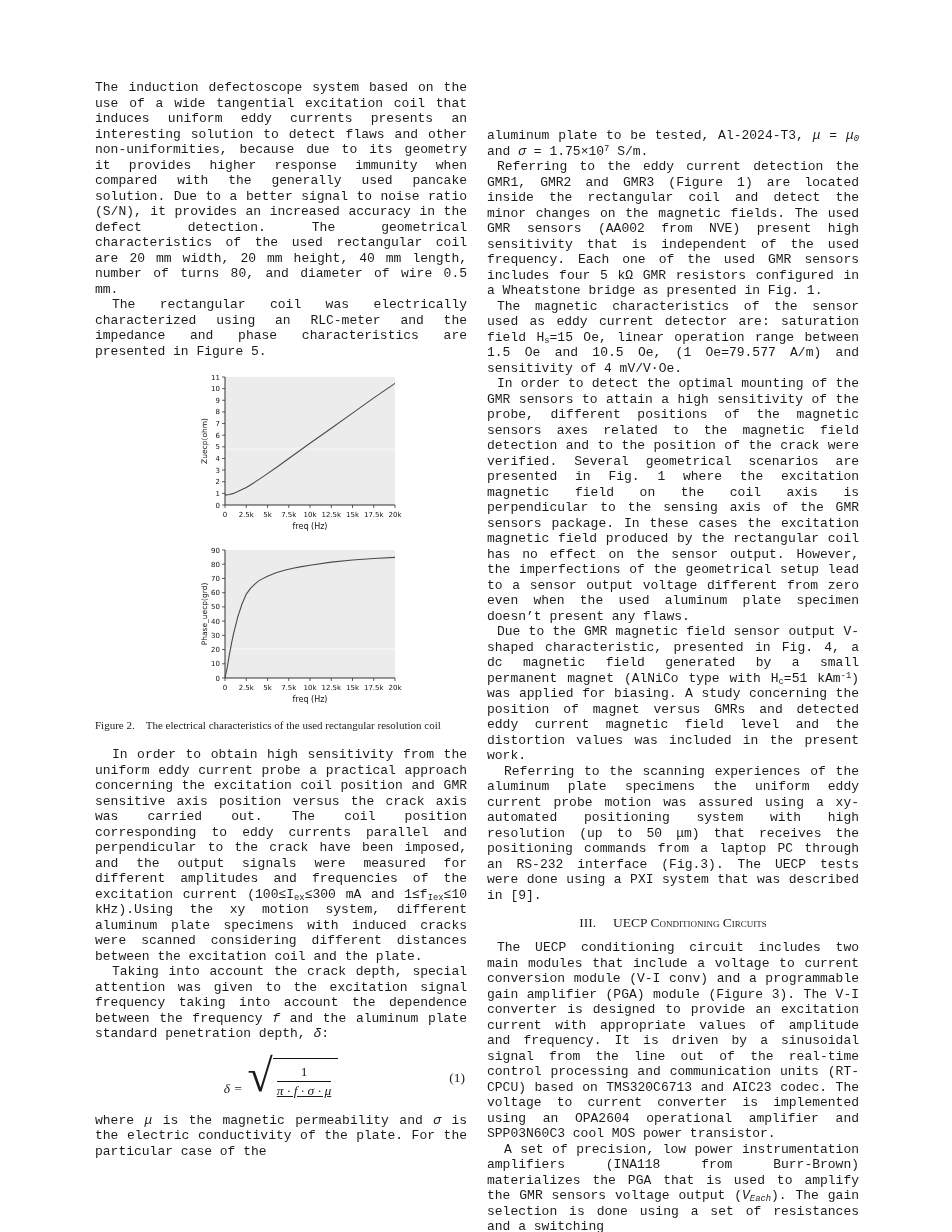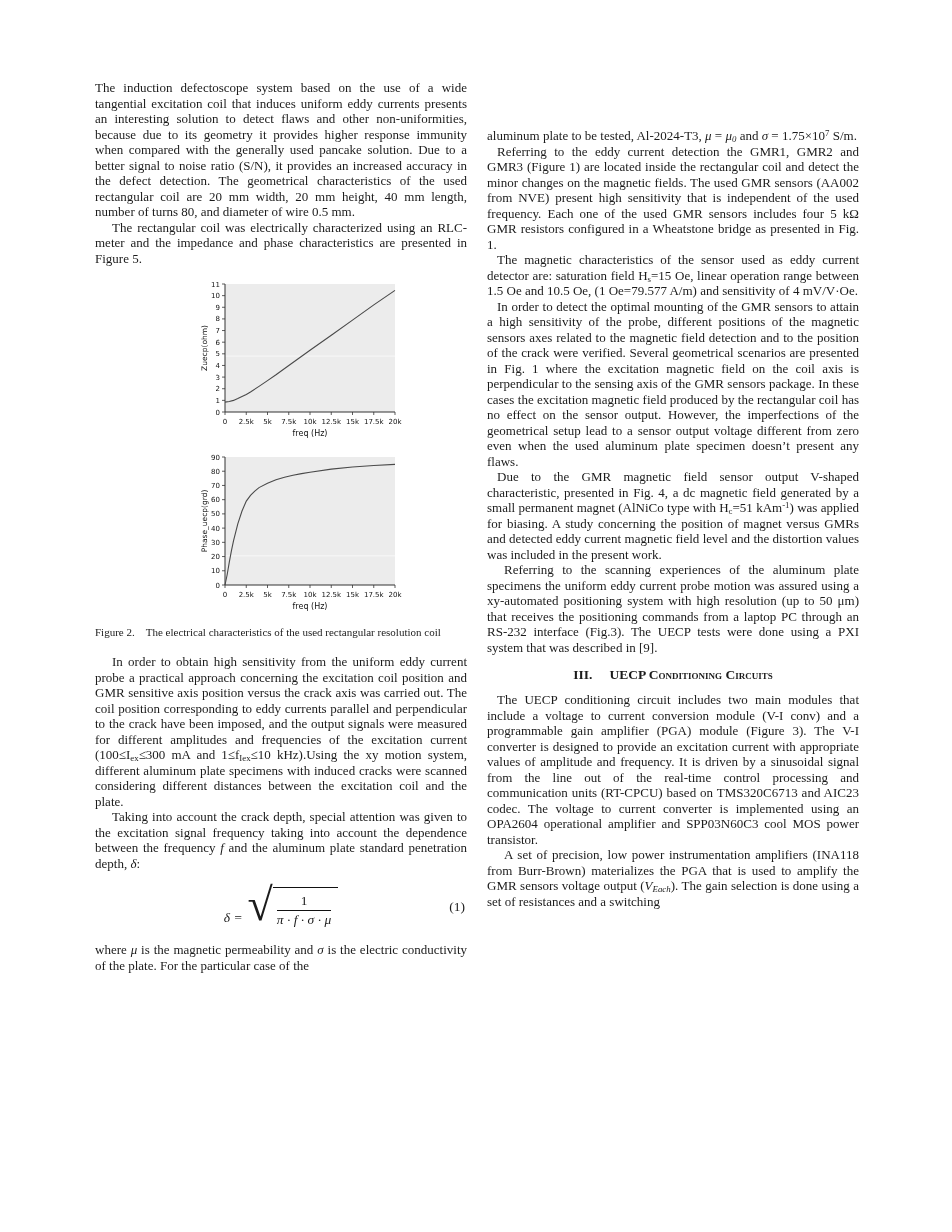--- a/index.html
+++ b/index.html
@@ -1,40 +1,40 @@
 <!DOCTYPE html>
 <html><head>
 <meta charset="utf-8">
 <style>
   html,body{margin:0;padding:0;background:#ffffff;}
   body{width:952px;height:1232px;position:relative;font-family:"Liberation Serif",serif;color:#1b1b1b;}
   .page{position:absolute;inset:0;background:#fff;}
   .col{position:absolute;top:80px;width:372px;}
   .col-left{left:95px;}
   .col-right{left:487px;margin-top:48px;}
-  p.body-par{margin:0;font-size:13px;line-height:15.5px;text-align:justify;}
+  p.body-par{margin:0;font-size:13px;line-height:15.5px;text-align:justify;font-family:Liberation Mono, monospace;}
   .ind-lg{text-indent:17px;}
   .ind-sm{text-indent:10px;}
   sub,sup{font-size:0.68em;line-height:0;}
   sub{vertical-align:-0.28em;}
   sup{vertical-align:0.5em;}
   .figure{width:204px;margin:14px 0 2px 104px;}
   .chart{margin:0 0 7px 0;}
   .caption{margin:6px 0 15px 0;font-size:11px;line-height:13px;text-align:left;}
   .cap-label{margin-right:11px;margin-top:36px;}
   .equation{position:relative;margin:13px 0 12px 0;display:flex;justify-content:center;align-items:center;font-size:13.5px;}
   .eq-lhs{font-style:italic;margin-right:5px;}
   .sqrt{display:inline-flex;align-items:stretch;}
   .rad{display:flex;align-items:center;font-size:46px;font-weight:300;line-height:1;transform:translateY(-2px);}
   .radicand{border-top:1.3px solid #111;display:flex;align-items:center;padding:3px 7px 0 4px;margin-top:3px;}
   .frac{display:inline-flex;flex-direction:column;text-align:center;}
   .frac .num{padding:0 3px 1px 3px;border-bottom:1px solid #111;}
-  .frac .den{padding-top:1px;font-style:italic;}
+  .frac .den{padding-top:1px;font-style:italic;text-decoration:underline;}
   .eqno{position:absolute;right:2px;top:50%;transform:translateY(-50%);}
-  .sec-heading{margin:12px 0 9px 0;font-size:13.5px;font-weight:bold;text-align:center;}
+  .sec-heading{margin:12px 0 9px 0;font-size:13.5px;font-weight:normal;text-align:center;}
   .sec-num{margin-right:17px;}
   .sec-title{font-variant:small-caps;}
 </style>
 </head>
 <body>
 
 <div class="page">
 
   <div class="col col-left">
     <p class="body-par">The induction defectoscope system based on the use of a wide tangential excitation coil that induces uniform eddy currents presents an interesting solution to detect flaws and other non-uniformities, because due to its geometry it provides higher response immunity when compared with the generally used pancake solution. Due to a better signal to noise ratio (S/N), it provides an increased accuracy in the defect detection. The geometrical characteristics of the used rectangular coil are 20 mm width, 20 mm height, 40 mm length, number of turns 80, and diameter of wire 0.5 mm.</p>

